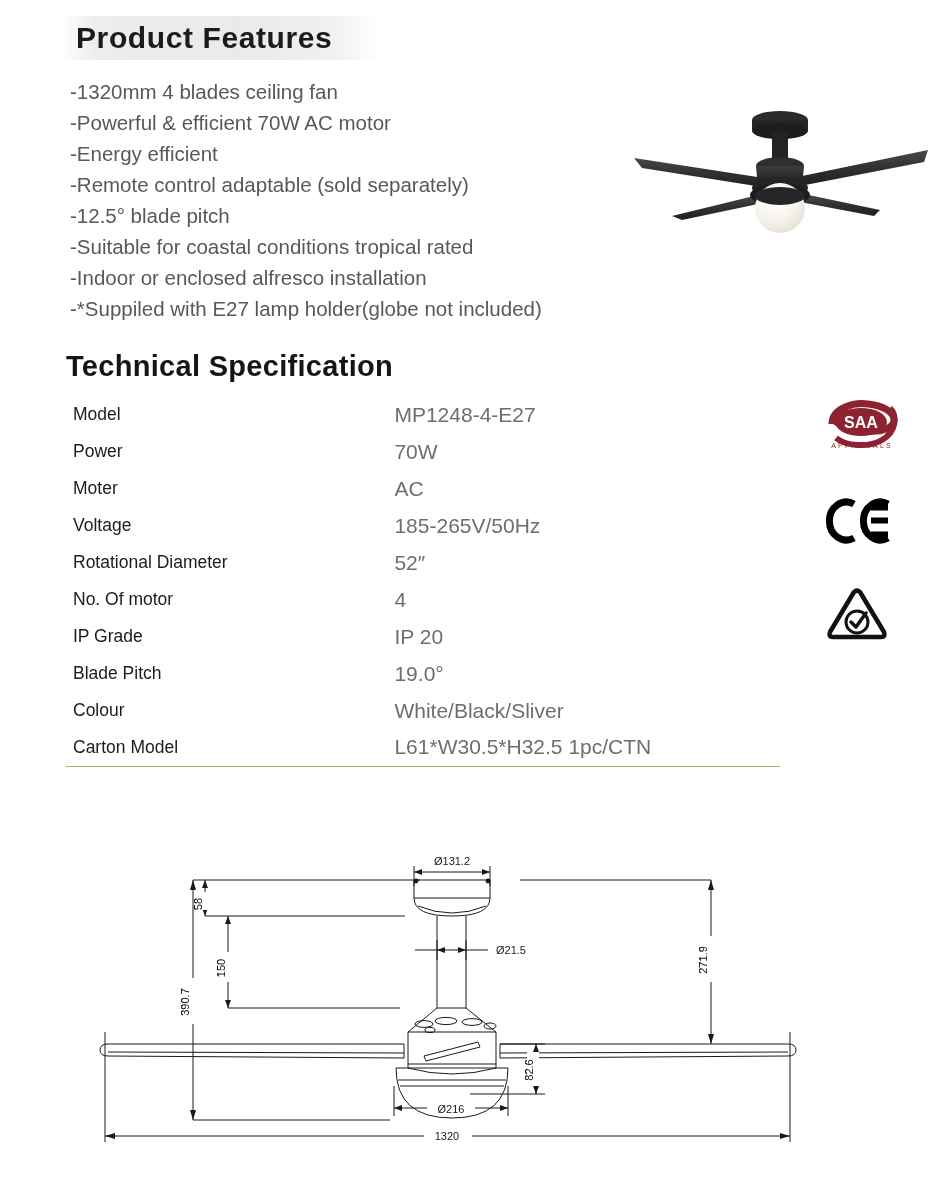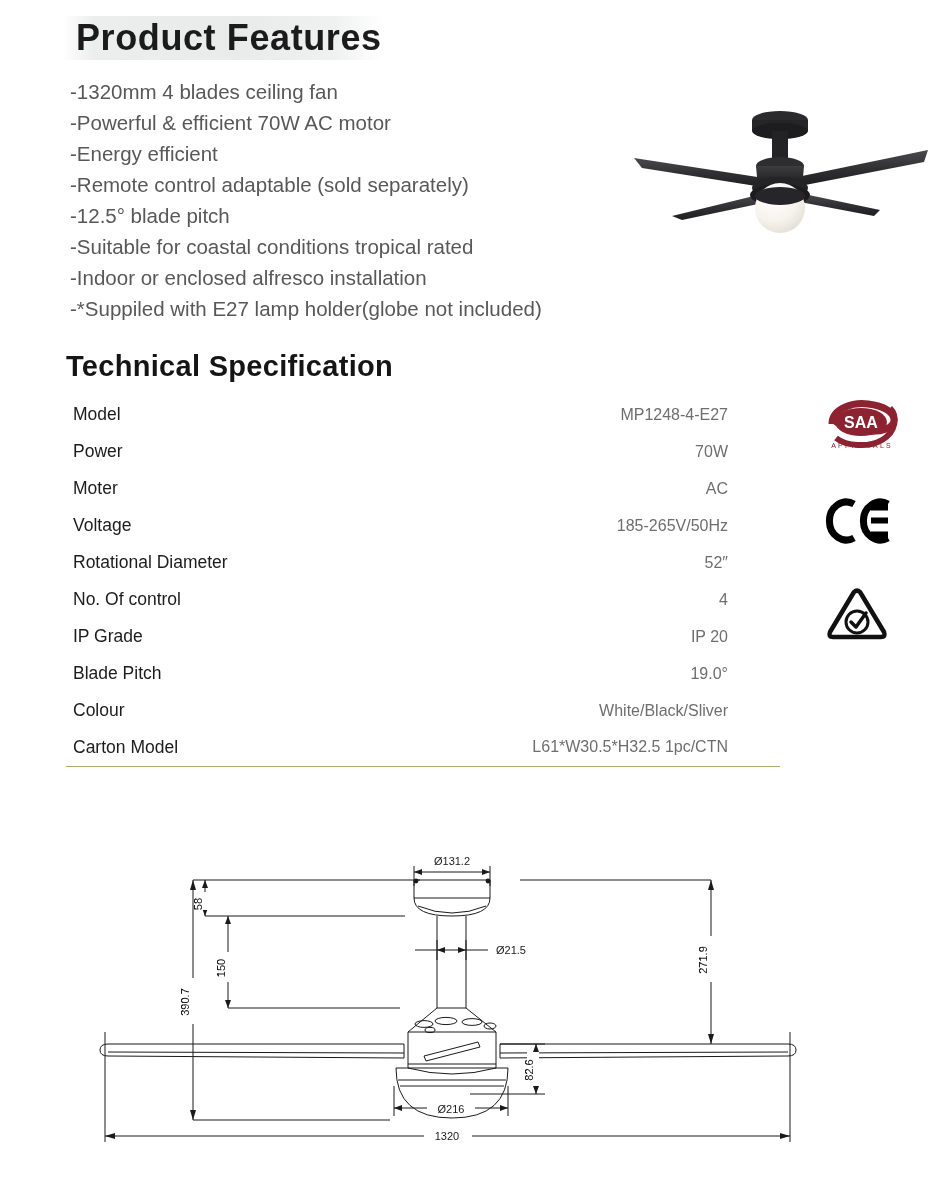--- a/index.html
+++ b/index.html
@@ -17,21 +17,21 @@
   
   #features-heading {
     position: absolute;
     left: 62px; top: 16px;
     width: 320px; height: 44px;
     background: linear-gradient(to right,
                 #ffffff 0%, #eceded 10%, #e9eaea 55%, #eff0f0 85%, #ffffff 100%);
     display: flex; align-items: center;
   }
   #features-heading .htext {
-    font-size: 36px;
+    font-size: 30px;
     font-weight: bold;
     color: #1b1b1b;
     letter-spacing: .6px;
     padding-left: 14px;
   }
 
   
   #feature-list {
     position: absolute;
     left: 62px; top: 76px;
@@ -80,23 +80,23 @@
   }
   #spec-table tr:last-child td { border-bottom: 1.5px solid #a7ad70; }
   #spec-table td.k {
     width: 46%;
     font-size: 17.5px;
     color: #1c1c1c;
     padding-left: 7px;
   }
   #spec-table td.v {
     width: 54%;
-    font-size: 16px;
+    font-size: 21px;
     color: #6e6e70;
-    text-align: right;
+    text-align: left;
     padding-right: 52px;
   }
 
   
   #cert-marks {
     position: absolute;
     left: 824px; top: 398px;
     width: 104px;
   }
   .cert { display: block; margin-bottom: 42px; }
@@ -186,21 +186,21 @@
     </tr>
     <tr>
       <td class="k">Voltage</td>
       <td class="v">185-265V/50Hz</td>
     </tr>
     <tr>
       <td class="k">Rotational Diameter</td>
       <td class="v">52″</td>
     </tr>
     <tr>
-      <td class="k">No. Of control</td>
+      <td class="k">No. Of motor</td>
       <td class="v">4</td>
     </tr>
     <tr>
       <td class="k">IP Grade</td>
       <td class="v">IP 20</td>
     </tr>
     <tr>
       <td class="k">Blade Pitch</td>
       <td class="v">19.0°</td>
     </tr>

